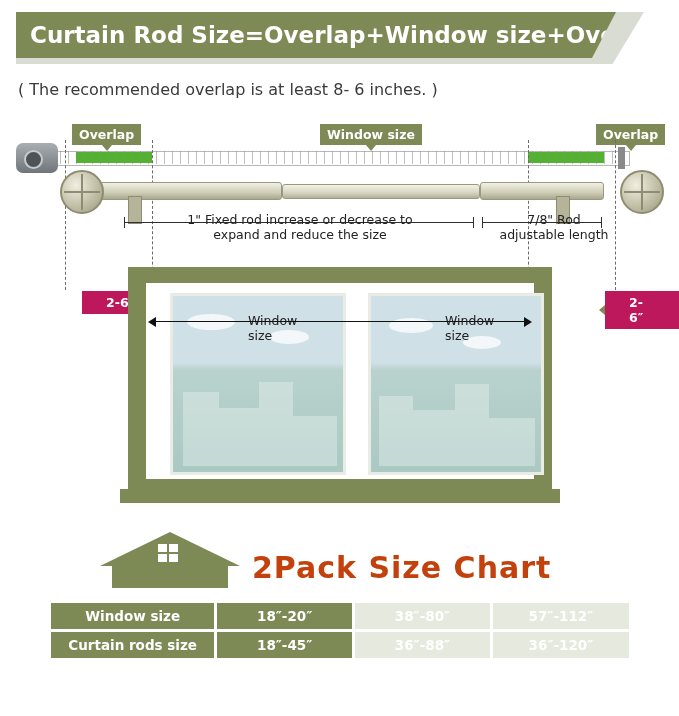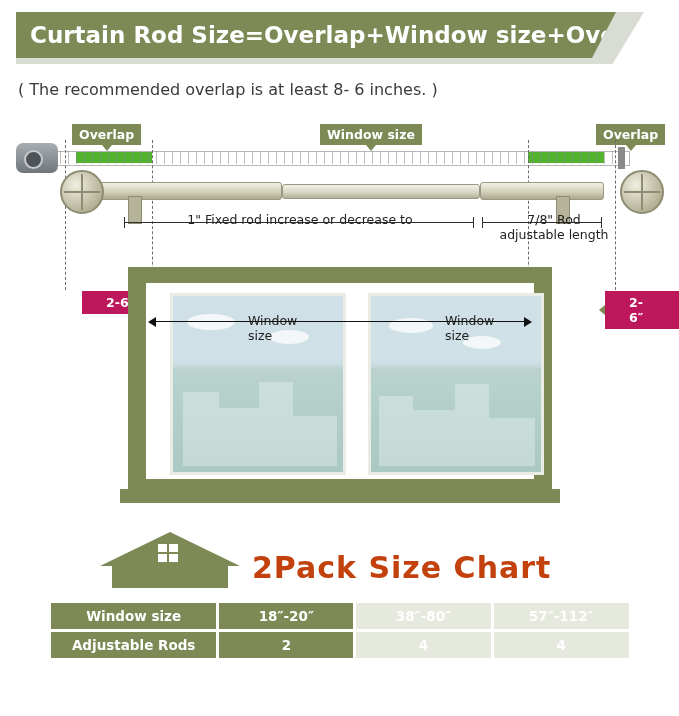--- a/index.html
+++ b/index.html
@@ -246,20 +246,21 @@
 
 <div class="abs dimline" id="dl-fixed"></div>
 <div class="abs dimcap" id="dl-fixed-cap-l"></div>
 <div class="abs dimcap" id="dl-fixed-cap-r"></div>
 <div class="abs dimline" id="dl-adj"></div>
 <div class="abs dimcap" id="dl-adj-cap-l"></div>
 <div class="abs dimcap" id="dl-adj-cap-r"></div>
 
 <div class="abs" id="txt-fixed">
   <div>1" Fixed rod  increase or decrease to</div>
+  <div>expand and reduce the size</div>
 </div>
 <div class="abs" id="txt-adj">
   <div>7/8"  Rod</div>
   <div>adjustable length</div>
 </div>
 
 <div class="callout left" id="callout-left">2-6″</div>
 <div class="callout right" id="callout-right">2-6″</div>
 
 <div class="abs" id="window-frame"></div>
@@ -309,19 +310,19 @@
 
 <table id="size-table">
   <tbody id="size-table-body">
       <tr>
         <td class="hdr">Window size</td>
         <td class="c1">18″-20″</td>
         <td class="c2">38″-80″</td>
         <td class="c3">57″-112″</td>
       </tr>
       <tr>
-        <td class="hdr">Adjustable Rods</td>
-        <td class="c1">2</td>
-        <td class="c2">4</td>
-        <td class="c3">4</td>
+        <td class="hdr">Curtain rods size</td>
+        <td class="c1">18″-45″</td>
+        <td class="c2">36″-88″</td>
+        <td class="c3">36″-120″</td>
       </tr>
     </tbody>
 </table>
 
 </body></html>

